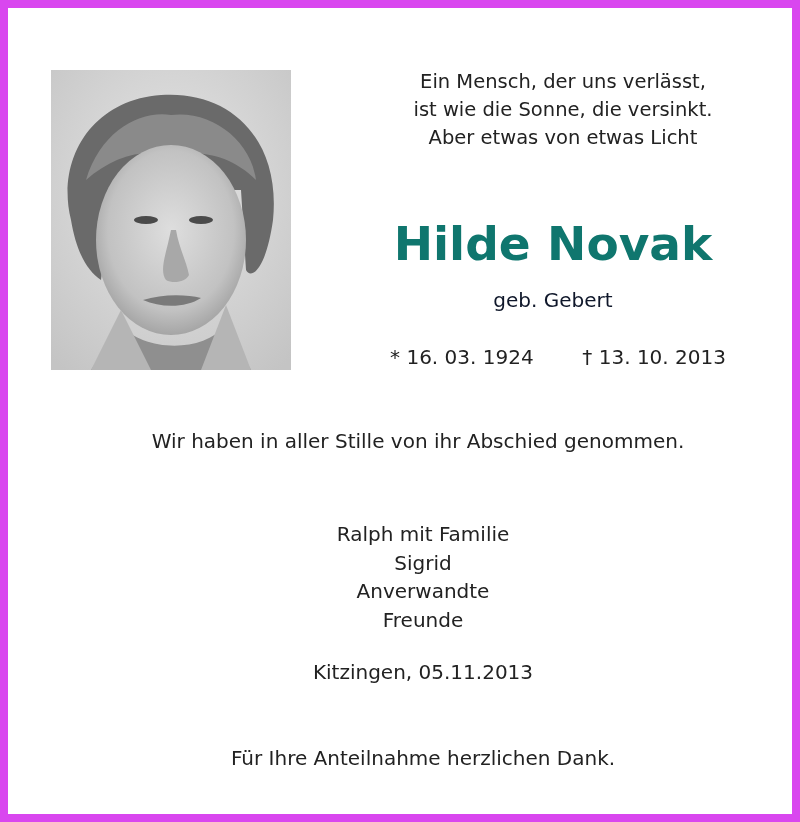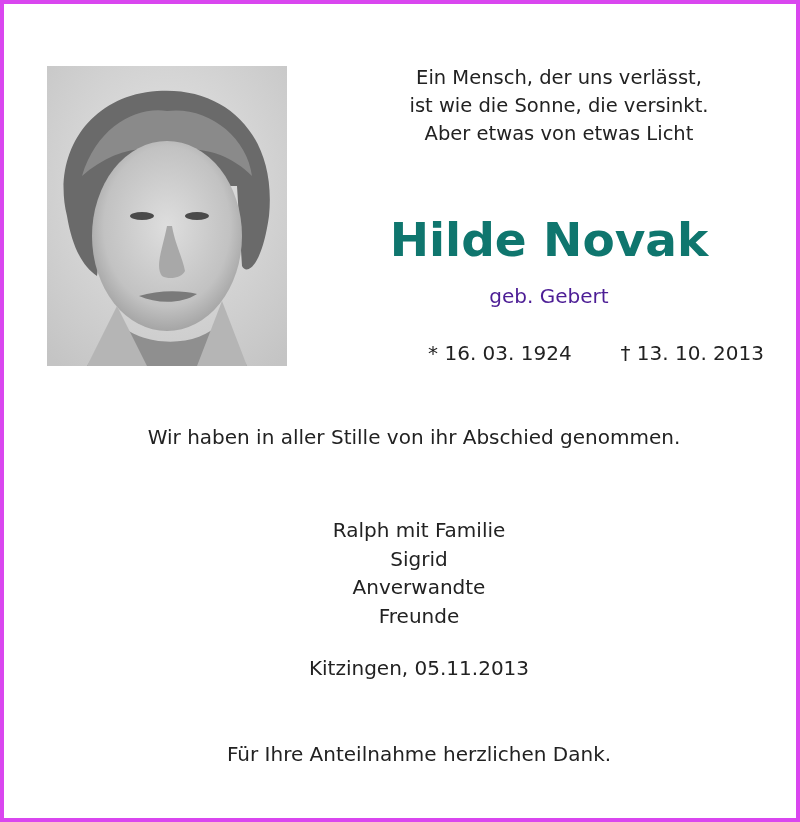--- a/index.html
+++ b/index.html
@@ -1,30 +1,30 @@
 <!DOCTYPE html>
 <html><head>
 <meta charset="utf-8">
 <style>
   html, body { margin: 0; padding: 0; background: #ffffff; }
   body { width: 800px; height: 822px; position: relative; overflow: hidden;
          font-family: "DejaVu Sans", "Liberation Sans", sans-serif; color: #1e1e1e; }
   .frame { position: absolute; left: 0; top: 0; width: 800px; height: 822px;
-           box-sizing: border-box; border: 4px solid #d946ef; background: #fff; }
+           box-sizing: border-box; border: 8px solid #d946ef; background: #fff; }
   .photo { position: absolute; left: 43px; top: 62px; width: 240px; height: 300px;
            background: #cfcfcf; overflow: hidden; }
   .photo svg { display: block; }
   .verse { position: absolute; left: 320px; top: 60px; width: 470px; text-align: center;
            font-size: 19.5px; line-height: 28px; color: #222; }
   .verse div { white-space: nowrap; }
   .name { position: absolute; left: 330px; top: 206px; width: 430px; text-align: center;
           font-size: 47px; font-weight: bold; color: #0f766e; letter-spacing: 0px; line-height: 60px; }
   .born-name { position: absolute; left: 330px; top: 280px; width: 430px; text-align: center;
-               font-size: 20px; color: #4c1d95; }
-  .dates { position: absolute; left: 340px; top: 337px; width: 420px; text-align: right;
+               font-size: 20px; color: #0f172a; }
+  .dates { position: absolute; left: 340px; top: 337px; width: 420px; text-align: center;
            font-size: 20px; color: #222; white-space: nowrap; }
   .dates .gap { display: inline-block; width: 36px; }
   .statement { position: absolute; left: 20px; top: 421px; width: 780px; text-align: center;
                font-size: 20px; color: #222; }
   .mourners { position: absolute; left: 20px; top: 512px; width: 790px; text-align: center;
               font-size: 20px; line-height: 28.5px; color: #222; }
   .place-date { position: absolute; left: 20px; top: 652px; width: 790px; text-align: center;
                 font-size: 20px; color: #222; }
   .thanks { position: absolute; left: 20px; top: 738px; width: 790px; text-align: center;
             font-size: 20px; color: #222; }

